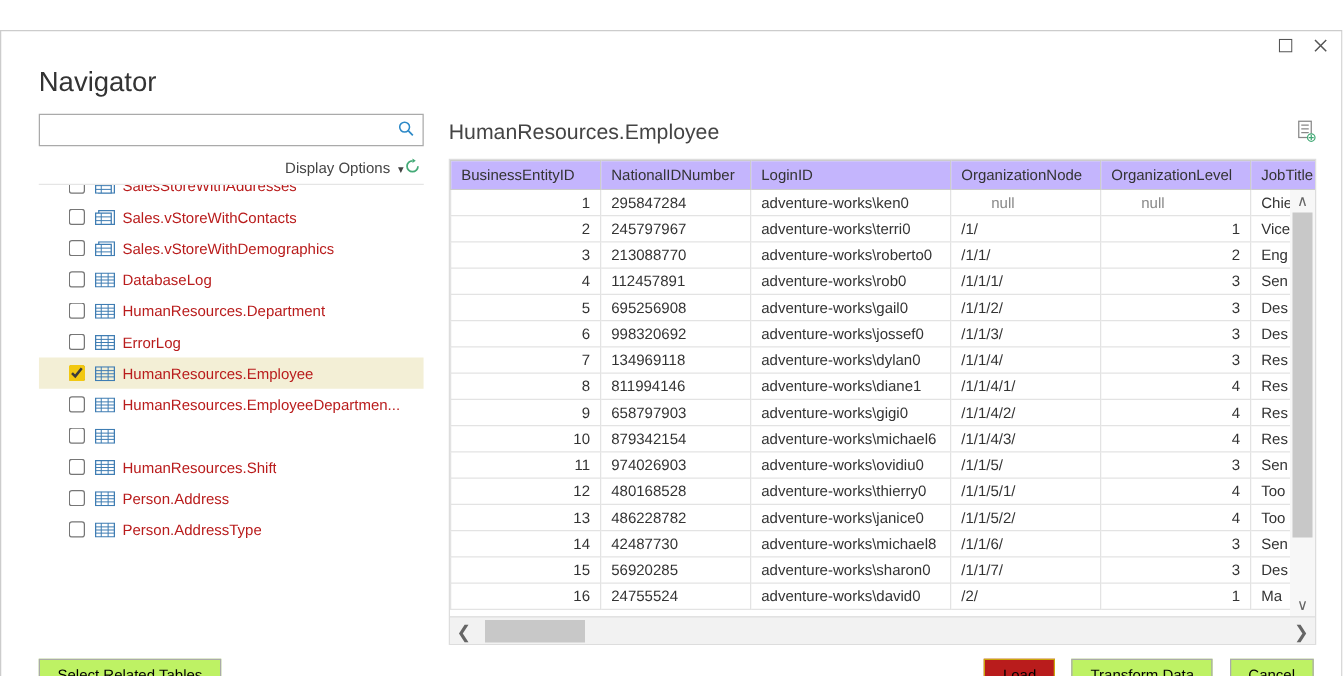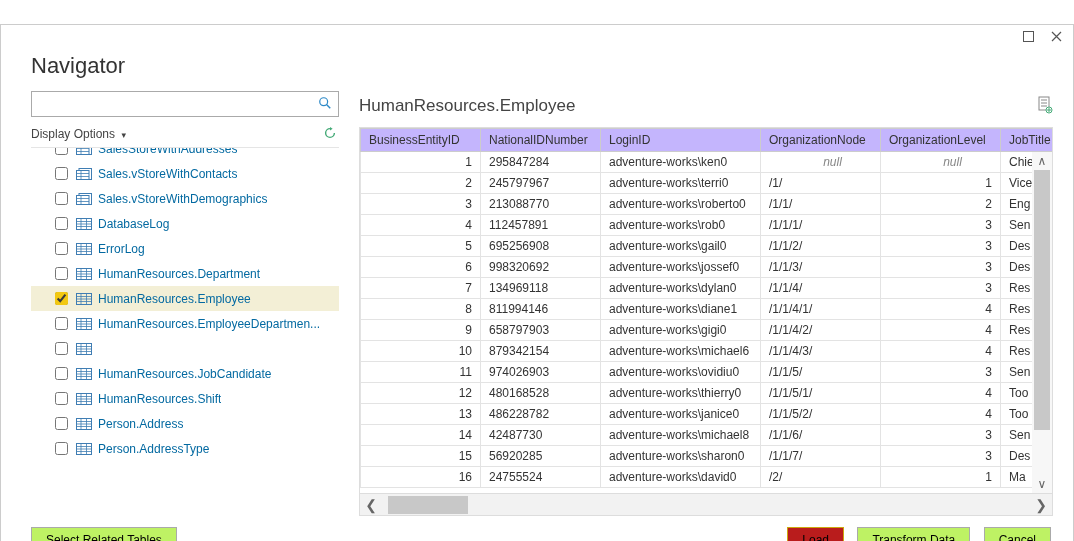--- a/index.html
+++ b/index.html
@@ -17,46 +17,46 @@
   .titlebar { display: flex; align-items: flex-start; justify-content: flex-end; height: 24px; padding: 2px 6px 0 0; }
   .titlebar .ctrl { width: 22px; height: 18px; display:flex; align-items:center; justify-content:center; color:#555; font-size:13px; margin-left:6px; cursor:pointer; }
   .header { padding: 4px 24px 8px 30px; }
   .header h1 { font-size: 22px; font-weight: 400; color:#333; }
   .body { flex:1; display:flex; padding: 4px 20px 0 30px; min-height:0; }
   .left { width: 308px; display:flex; flex-direction:column; }
   .searchrow { display:flex; align-items:center; margin-bottom:6px; }
   .searchbox { flex:1; height:26px; border:1px solid #aaa; display:flex; align-items:center; padding:0 4px; }
   .searchbox input { flex:1; border:none; outline:none; font-size:12px; height:22px; }
   .searchbox .sicon { color:#0a84c1; font-size:14px; padding:0 2px; }
-  .optsrow { display:flex; align-items:center; justify-content:space-between; height:22px; margin-bottom:2px; padding-right:2px;}
+  .optsrow { display:flex; align-items:center; justify-content:flex-end; height:22px; margin-bottom:2px; padding-right:2px;}
   .optsrow .lbl { font-size:12px; color:#444; cursor:pointer; }
   .optsrow .caret { font-size:9px; margin-left:3px; color:#444;}
   .refresh svg { width:14px; height:14px; }
   .treewrap { flex:1; border-top:1px solid #e5e5e5; position:relative; overflow:hidden; }
   .tree { position:absolute; inset:0; overflow-y:auto; padding:2px 0; scrollbar-width:thin; }
   .tree::-webkit-scrollbar { width:16px; }
   .tree::-webkit-scrollbar-thumb { background:#c8c8c8; }
   .tree::-webkit-scrollbar-track { background:#f3f3f3; }
   .tree .row { display:flex; align-items:center; height:25px; padding-left:24px; cursor:pointer; white-space:nowrap; overflow:hidden; text-overflow:ellipsis;}
   .tree .row input[type=checkbox]{ width:13px; height:13px; accent-color:#f2c811; margin-right:8px;}
   .tree .row .ticon { width:16px; height:14px; margin-right:6px; display:inline-flex; align-items:center; justify-content:center;}
-  .tree .row .txt { font-size:12px; color:#0369a1; overflow:hidden; text-overflow:ellipsis;}
+  .tree .row .txt { font-size:12px; color:#b91c1c; overflow:hidden; text-overflow:ellipsis;}
   .tree .row.selected { background:#f3efd6; }
   .ticon svg { display:block; }
   .right { flex:1; display:flex; flex-direction:column; margin-left:20px; min-width:0;}
   .previewhead { display:flex; align-items:center; justify-content:space-between; height:30px; margin-bottom:6px;}
   .previewhead .ptitle { font-size:17px; font-weight:400; color:#444;}
   .previewhead .picon svg { width:16px; height:18px; }
   .gridwrap { flex:1; position:relative; overflow:hidden; border:1px solid #ddd; min-height:0;}
   .gridinner { position:absolute; inset:0; overflow:auto; }
   table.grid { border-collapse:collapse; width:max-content; font-size:12px;}
   table.grid th { background:#c4b5fd; border:1px solid #ccc; text-align:left; padding:4px 8px; font-weight:400; color:#333; height:22px; position:sticky; top:0;}
   table.grid td { border:1px solid #e3e3e3; padding:3px 8px; height:21px; color:#333; white-space:nowrap;}
   table.grid td.num { text-align:right; }
-  table.grid td.null { font-style:italic; color:#888; text-align:center;padding-left:32px;}
+  table.grid td.null { color:#888; text-align:left;padding-left:32px;}
   .gridinner::-webkit-scrollbar { height:20px; width:20px; }
   .gridinner::-webkit-scrollbar-thumb { background:#c8c8c8; }
   .gridinner::-webkit-scrollbar-track { background:#f0f0f0; }
   .gridinner::-webkit-scrollbar-button:single-button { background:#f0f0f0; width:20px; height:20px; display:block;}
   .footer { height:48px; display:flex; align-items:center; justify-content:space-between; padding:0 22px 0 30px;}
   .btn { height:26px; padding:0 14px; border:1px solid #aaa; background:#bef264; font-size:12px; cursor:pointer; display:inline-flex; align-items:center;}
   .btn.primary { background:#b91c1c; border-color:#cca70e; }
   .footer .rightbtns .btn { margin-left:10px; }
   .hscroll-overlay {
     position:absolute; left:0; right:0; bottom:0; height:22px;
@@ -166,31 +166,31 @@
               <span class="txt">DatabaseLog</span>
             </div>
             <div class="row">
               <input type="checkbox" style="">
               <span class="ticon">
                 <svg width="16" height="12" viewBox="0 0 16 12">
                   <rect x="0.5" y="0.5" width="15" height="11" fill="none" stroke="#3f7db3"></rect>
                   <path d="M0.5 3.5 h15 M0.5 6 h15 M0.5 8.5 h15 M5 0.5 v11 M10.5 0.5 v11" stroke="#3f7db3" stroke-width="0.8"></path>
                 </svg>
               </span>
+              <span class="txt">HumanResources.Department</span>
+            </div>
+            <div class="row">
+              <input type="checkbox" style="">
+              <span class="ticon">
+                <svg width="16" height="12" viewBox="0 0 16 12">
+                  <rect x="0.5" y="0.5" width="15" height="11" fill="none" stroke="#3f7db3"></rect>
+                  <path d="M0.5 3.5 h15 M0.5 6 h15 M0.5 8.5 h15 M5 0.5 v11 M10.5 0.5 v11" stroke="#3f7db3" stroke-width="0.8"></path>
+                </svg>
+              </span>
               <span class="txt">ErrorLog</span>
-            </div>
-            <div class="row">
-              <input type="checkbox" style="">
-              <span class="ticon">
-                <svg width="16" height="12" viewBox="0 0 16 12">
-                  <rect x="0.5" y="0.5" width="15" height="11" fill="none" stroke="#3f7db3"></rect>
-                  <path d="M0.5 3.5 h15 M0.5 6 h15 M0.5 8.5 h15 M5 0.5 v11 M10.5 0.5 v11" stroke="#3f7db3" stroke-width="0.8"></path>
-                </svg>
-              </span>
-              <span class="txt">HumanResources.Department</span>
             </div>
             <div class="row selected">
               <input type="checkbox" checked="" style="">
               <span class="ticon">
                 <svg width="16" height="12" viewBox="0 0 16 12">
                   <rect x="0.5" y="0.5" width="15" height="11" fill="none" stroke="#3f7db3"></rect>
                   <path d="M0.5 3.5 h15 M0.5 6 h15 M0.5 8.5 h15 M5 0.5 v11 M10.5 0.5 v11" stroke="#3f7db3" stroke-width="0.8"></path>
                 </svg>
               </span>
               <span class="txt">HumanResources.Employee</span>
@@ -206,30 +206,20 @@
               <span class="txt">HumanResources.EmployeeDepartmen...</span>
             </div>
             <div class="row">
               <input type="checkbox" style="">
               <span class="ticon">
                 <svg width="16" height="12" viewBox="0 0 16 12">
                   <rect x="0.5" y="0.5" width="15" height="11" fill="none" stroke="#3f7db3"></rect>
                   <path d="M0.5 3.5 h15 M0.5 6 h15 M0.5 8.5 h15 M5 0.5 v11 M10.5 0.5 v11" stroke="#3f7db3" stroke-width="0.8"></path>
                 </svg>
               </span>
-            </div>
-            <div class="row">
-              <input type="checkbox" style="">
-              <span class="ticon">
-                <svg width="16" height="12" viewBox="0 0 16 12">
-                  <rect x="0.5" y="0.5" width="15" height="11" fill="none" stroke="#3f7db3"></rect>
-                  <path d="M0.5 3.5 h15 M0.5 6 h15 M0.5 8.5 h15 M5 0.5 v11 M10.5 0.5 v11" stroke="#3f7db3" stroke-width="0.8"></path>
-                </svg>
-              </span>
-              <span class="txt">HumanResources.JobCandidate</span>
             </div>
             <div class="row">
               <input type="checkbox" style="">
               <span class="ticon">
                 <svg width="16" height="12" viewBox="0 0 16 12">
                   <rect x="0.5" y="0.5" width="15" height="11" fill="none" stroke="#3f7db3"></rect>
                   <path d="M0.5 3.5 h15 M0.5 6 h15 M0.5 8.5 h15 M5 0.5 v11 M10.5 0.5 v11" stroke="#3f7db3" stroke-width="0.8"></path>
                 </svg>
               </span>
               <span class="txt">HumanResources.Shift</span>

